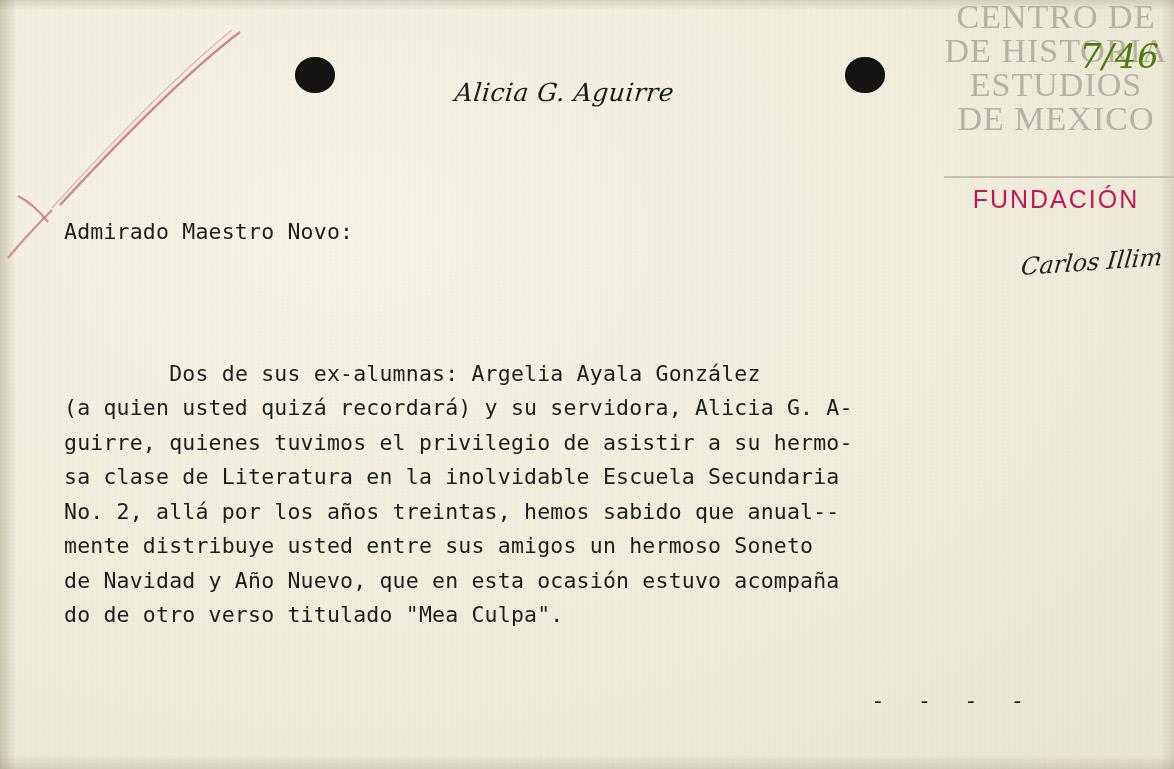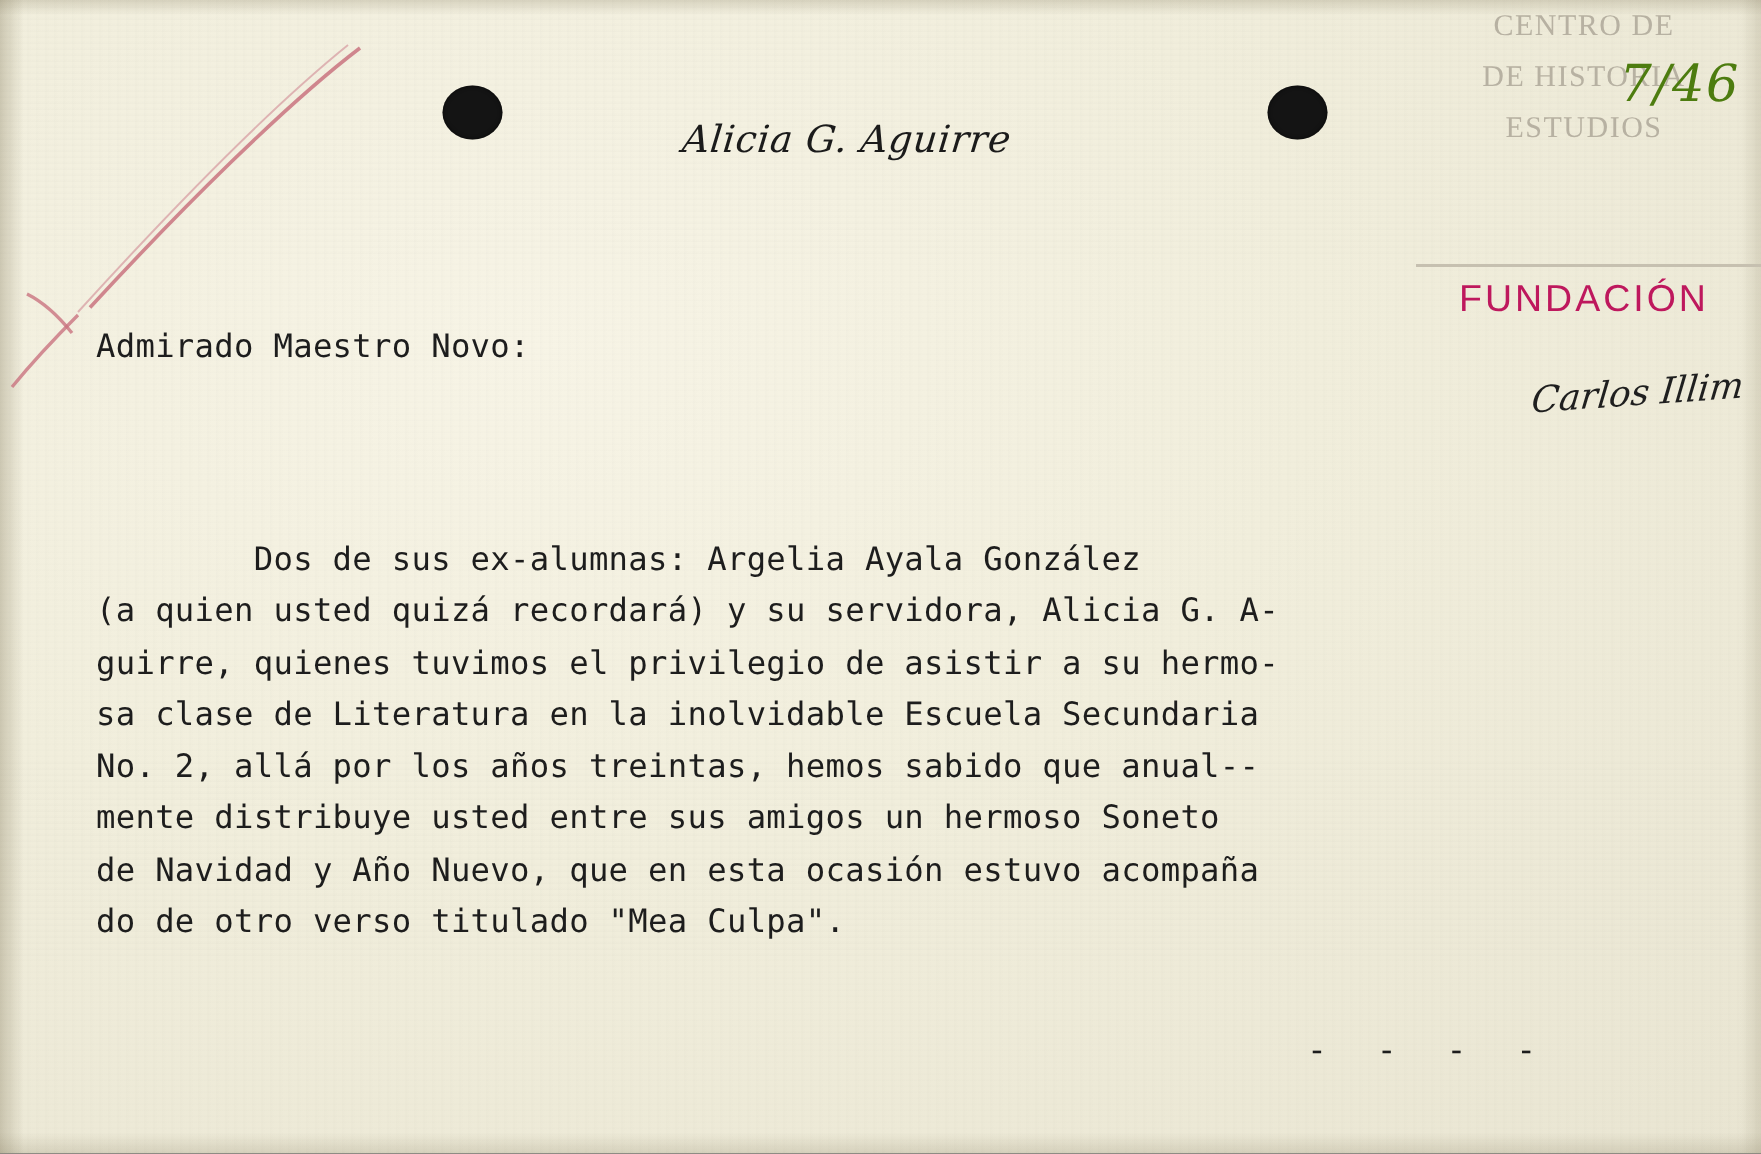--- a/index.html
+++ b/index.html
@@ -117,21 +117,21 @@
   
   .stamp {
     position: absolute;
     right: 0px;
     top: 0px;
     width: 236px;
     text-align: center;
     font-family: "Liberation Serif", serif;
     color: #b7b1a2;
     line-height: 34px;
-    font-size: 20px;
+    font-size: 34px;
     letter-spacing: 1px;
     user-select: none;
   }
   .stamp .line { display: block; }
   .stamp-rule {
     position: absolute;
     right: 0;
     top: 176px;
     width: 230px;
     height: 2px;
@@ -193,20 +193,21 @@
     <path d="M8 258 C 26 236, 40 222, 52 210" stroke="#c9737f" stroke-width="2.2" fill="none" opacity="0.8"></path>
   </svg>
 
   <div class="punch left"></div>
   <div class="punch right"></div>
 
   <div class="stamp">
     <span class="line">CENTRO DE</span>
     <span class="line">DE HISTORIA</span>
     <span class="line">ESTUDIOS</span>
+    <span class="line">DE MEXICO</span>
   </div>
   <div class="stamp-rule"></div>
   <div class="stamp-foundation">FUNDACIÓN</div>
 
   <div class="catalog-number">7/46</div>
 
   <div class="hand-signature">Carlos Illim</div>
 
   <div class="handname">Alicia G. Aguirre</div>
 

